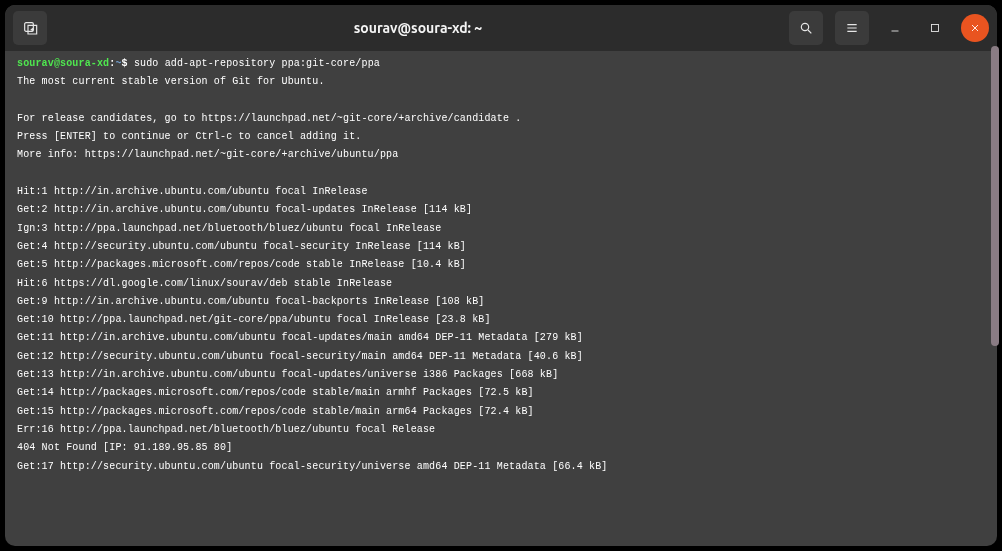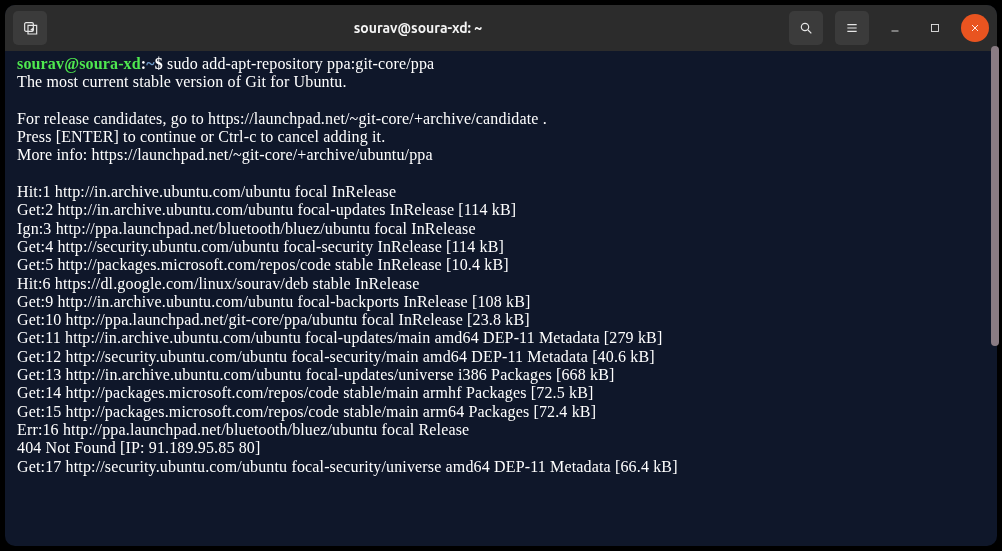--- a/index.html
+++ b/index.html
@@ -7,21 +7,21 @@
       font-family: Ubuntu, "DejaVu Sans", sans-serif;
       background: #000;
       width: 1002px;
       height: 551px;
       display: flex;
       flex-direction: column;
       padding: 5px;
     }
     .window {
       flex: 1;
-      background: #0f172a;
+      background: #404040;
       border-radius: 10px;
       overflow: hidden;
       display: flex;
       flex-direction: column;
     }
     .titlebar {
       height: 46px;
       background: #2c2c2c;
       display: flex;
       align-items: center;
@@ -55,22 +55,22 @@
       display: flex;
       align-items: center;
       justify-content: center;
       color: #e5e5e5;
     }
     .win-btn svg { width: 12px; height: 12px; stroke: currentColor; fill: none; stroke-width: 1.8; }
     .win-close { background: #e95420; color: #fff; }
     .terminal {
       flex: 1;
       padding: 4px 10px 4px 12px;
-      font-family: Liberation Serif, serif;
-      font-size: 16px;
+      font-family: Liberation Mono, monospace;
+      font-size: 10px;
       line-height: 18.3px;
       color: #ffffff;
       overflow: hidden;
       position: relative;
       letter-spacing: 0.15px;
     }
     .scrollbar {
       position: absolute;
       top: 46px;
       right: 3px;

